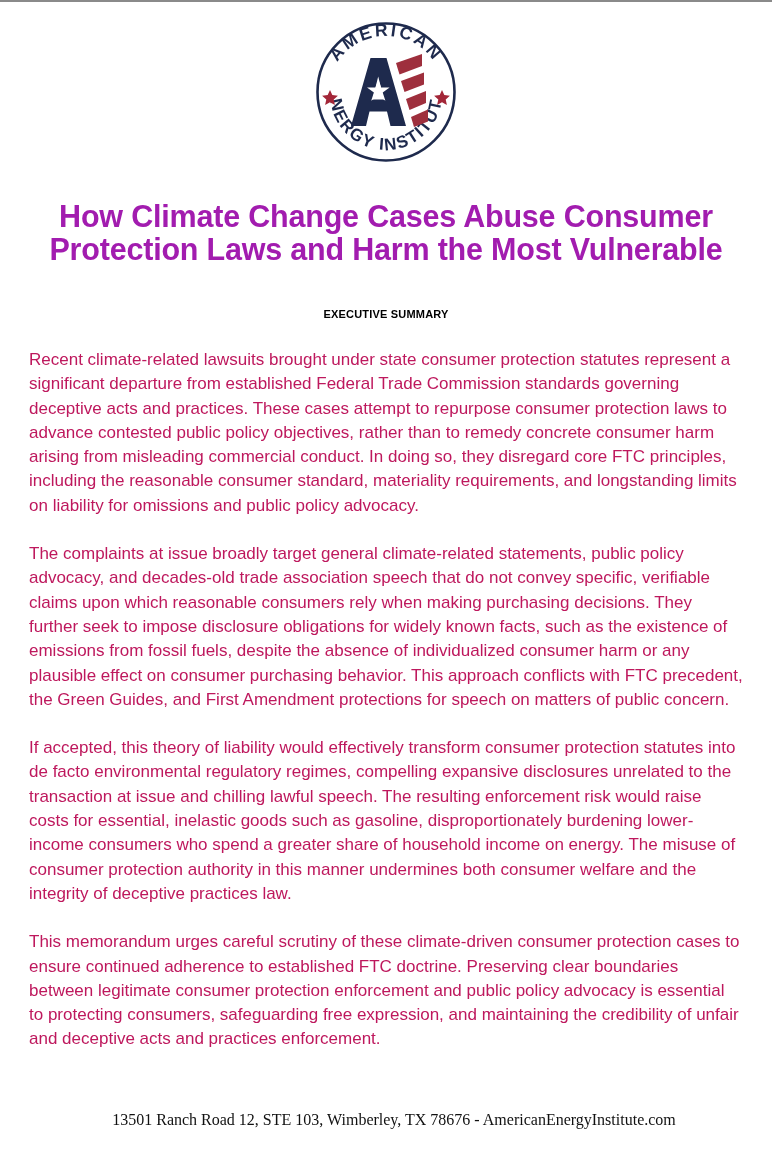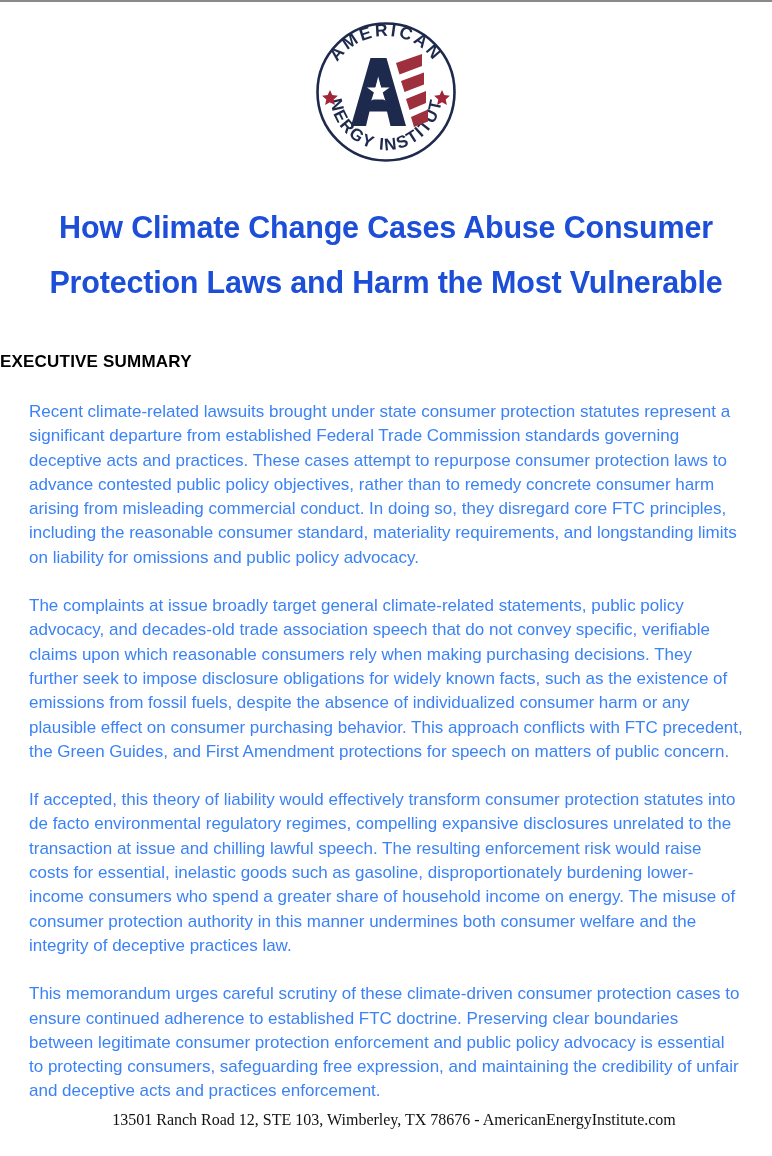--- a/index.html
+++ b/index.html
@@ -36,44 +36,44 @@
     height: 152px;
   }
   .logo svg { display: block; width: 152px; height: 152px; }
 
   
   .doc-title {
     margin: 32px 22px 0 22px;
     text-align: center;
     font-size: 30.5px;
     font-weight: bold;
-    line-height: 55px;
+    line-height: 33px;
     letter-spacing: -0.2px;
-    color: #1d4ed8;
+    color: #a21caf;
   }
 
   
   .section-heading {
     margin-top: 42px;
-    text-align: left;
-    font-size: 17px;
+    text-align: center;
+    font-size: 11px;
     font-weight: bold;
     letter-spacing: 0.2px;
     color: #000;
   }
 
   
   .body-copy {
     margin: 28px 29px 0 29px;
   }
   .body-copy p {
     margin: 0 0 24px 0;
     font-size: 17px;
     line-height: 24.3px;
-    color: #3b82f6;
+    color: #be185d;
     text-align: left;
   }
   .body-copy p:last-child { margin-bottom: 4px; }
 
   
   .footer {
     position: absolute;
     left: 16px;
     right: 0;
     bottom: 27px;

